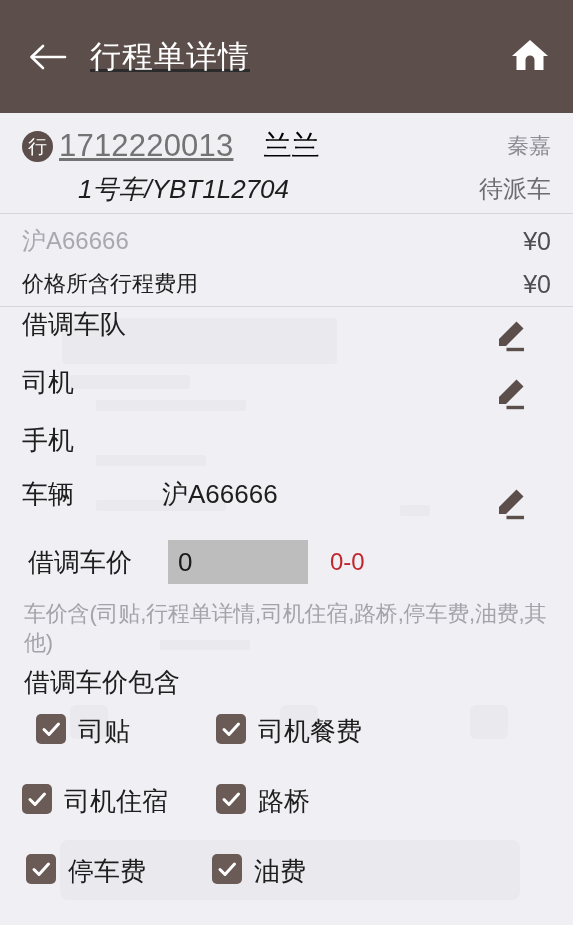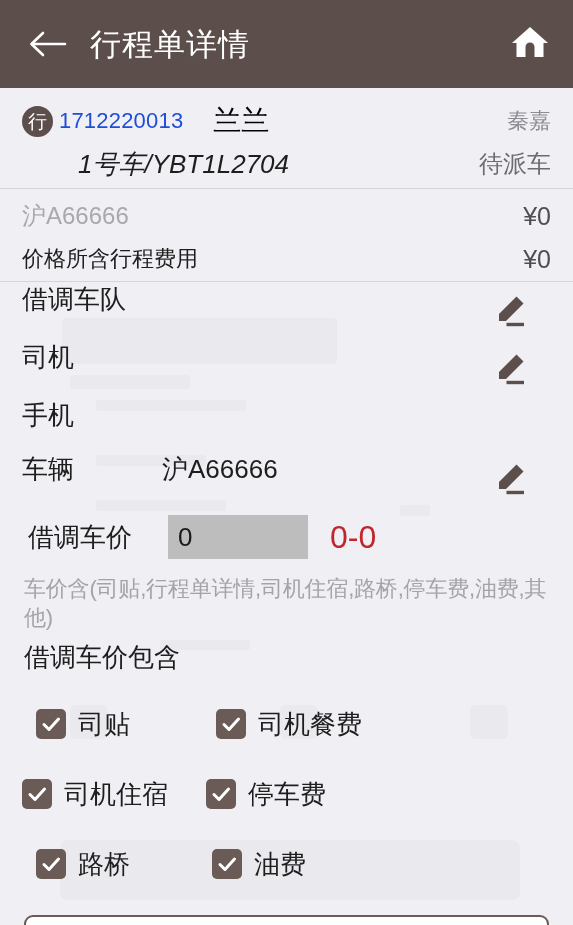--- a/index.html
+++ b/index.html
@@ -17,26 +17,27 @@
   .app {
     position: relative;
     width: 573px;
     height: 925px;
     background: #EFEFF4;
     overflow: hidden;
   }
 
   
   .header {
-    height: 88px;
+    height: 113px;
     background: #5C4E4B;
     display: flex;
     align-items: center;
     padding: 0 20px 0 24px;
     position: relative;
+    text-decoration: underline;
   }
   .back-btn {
     width: 46px;
     height: 46px;
     display: flex;
     align-items: center;
     justify-content: center;
     flex: 0 0 auto;
     cursor: pointer;
   }
@@ -102,23 +103,24 @@
     border-radius: 50%;
     background: #5C4E4B;
     color: #fff;
     font-size: 19px;
     line-height: 31px;
     text-align: center;
     flex: 0 0 auto;
     margin-right: 6px;
   }
   .order-no {
-    font-size: 22px;
-    color: #1d4ed8;
+    font-size: 31px;
+    color: #737373;
     letter-spacing: 0.2px;
+    text-decoration: underline;
   }
   .sub-name {
     font-size: 28px;
     color: #000000;
     margin-left: 30px;
   }
   .right-name {
     margin-left: auto;
     font-size: 22px;
     color: #8c8c92;
@@ -207,21 +209,21 @@
     background: #BDBDBD;
     border: none;
     outline: none;
     font-size: 26px;
     color: #1a1a1a;
     padding: 0 10px;
     font-family: "Liberation Sans", sans-serif;
     border-radius: 0;
   }
   .price-range {
-    font-size: 32px;
+    font-size: 24px;
     color: #c0272d;
     margin-left: 22px;
   }
 
   
   .note {
     padding: 6px 24px 0 24px;
     font-size: 22px;
     line-height: 1.32;
     color: #a3a3a9;
@@ -234,21 +236,21 @@
   }
 
   
   .cb-grid {
     padding: 14px 22px 0 22px;
     display: flex;
     flex-wrap: wrap;
   }
   .cb-item {
     display: flex;
-    align-items: center;
+    align-items: flex-start;
     height: 70px;
     cursor: pointer;
     font-family: Liberation Serif, serif;
   }
   .cb-item.c1 { width: 190px; padding-left: 14px; }
   .cb-item.c2 { width: 190px; padding-left: 4px; }
   .cb-item.c3 { width: 180px; padding-left: 0px; }
   .cb-box {
     width: 30px; height: 30px;
     background: #6B5B57;
@@ -425,36 +427,36 @@
 
       <label class="cb-item c3">
         <span class="cb-box">
           <svg width="22" height="22" viewBox="0 0 22 22" fill="none">
             <path d="M4 11.5 L9 16.5 L18.5 6" stroke="#ffffff" stroke-width="3" stroke-linecap="round" stroke-linejoin="round"></path>
           </svg>
         </span>
         <span class="cb-label">司机住宿</span>
       </label>
 
+      <label class="cb-item c1">
+        <span class="cb-box">
+          <svg width="22" height="22" viewBox="0 0 22 22" fill="none">
+            <path d="M4 11.5 L9 16.5 L18.5 6" stroke="#ffffff" stroke-width="3" stroke-linecap="round" stroke-linejoin="round"></path>
+          </svg>
+        </span>
+        <span class="cb-label">路桥</span>
+      </label>
+
       <label class="cb-item c2">
         <span class="cb-box">
           <svg width="22" height="22" viewBox="0 0 22 22" fill="none">
             <path d="M4 11.5 L9 16.5 L18.5 6" stroke="#ffffff" stroke-width="3" stroke-linecap="round" stroke-linejoin="round"></path>
           </svg>
         </span>
         <span class="cb-label">停车费</span>
-      </label>
-
-      <label class="cb-item c1">
-        <span class="cb-box">
-          <svg width="22" height="22" viewBox="0 0 22 22" fill="none">
-            <path d="M4 11.5 L9 16.5 L18.5 6" stroke="#ffffff" stroke-width="3" stroke-linecap="round" stroke-linejoin="round"></path>
-          </svg>
-        </span>
-        <span class="cb-label">路桥</span>
       </label>
 
       <label class="cb-item c3">
         <span class="cb-box">
           <svg width="22" height="22" viewBox="0 0 22 22" fill="none">
             <path d="M4 11.5 L9 16.5 L18.5 6" stroke="#ffffff" stroke-width="3" stroke-linecap="round" stroke-linejoin="round"></path>
           </svg>
         </span>
         <span class="cb-label">油费</span>
       </label>

